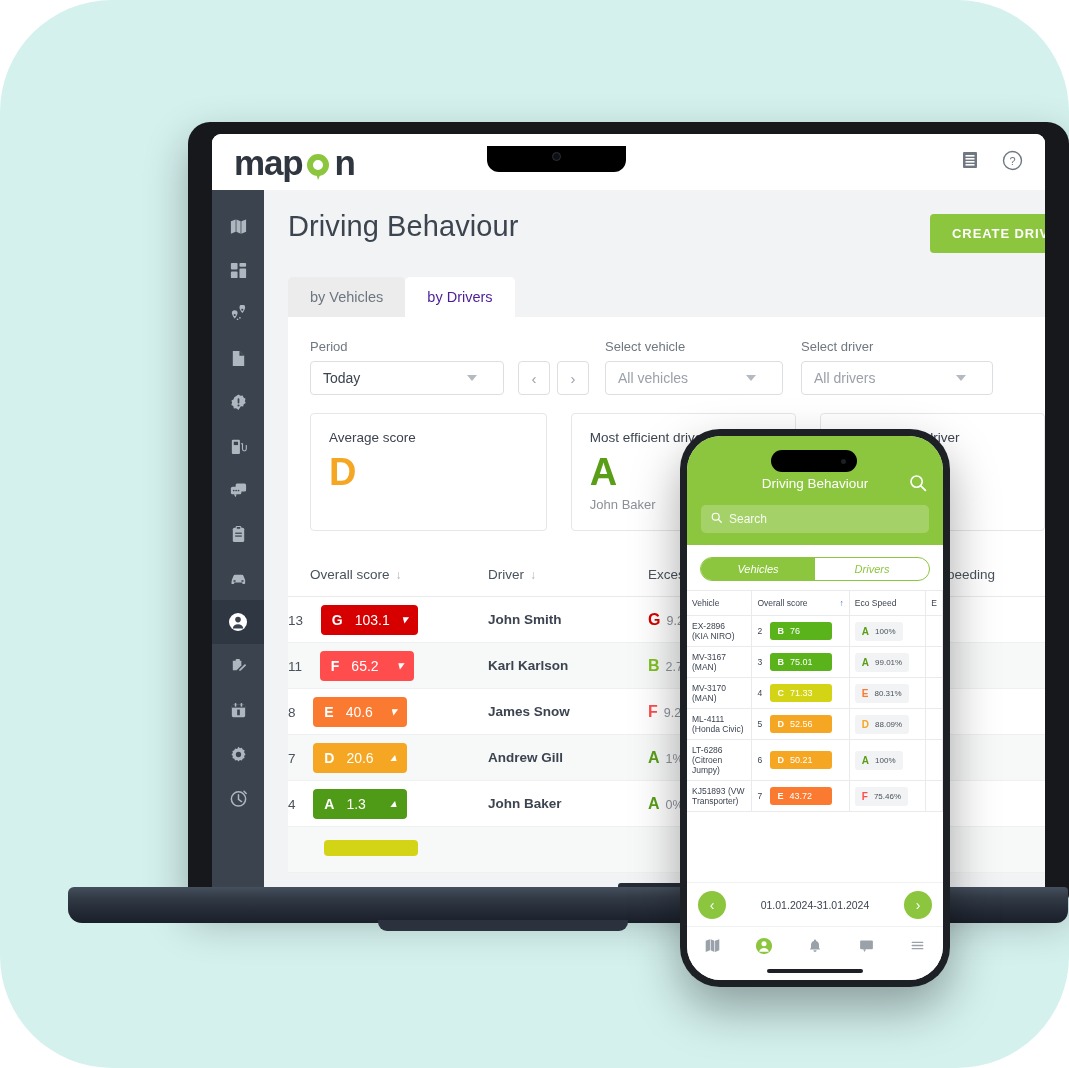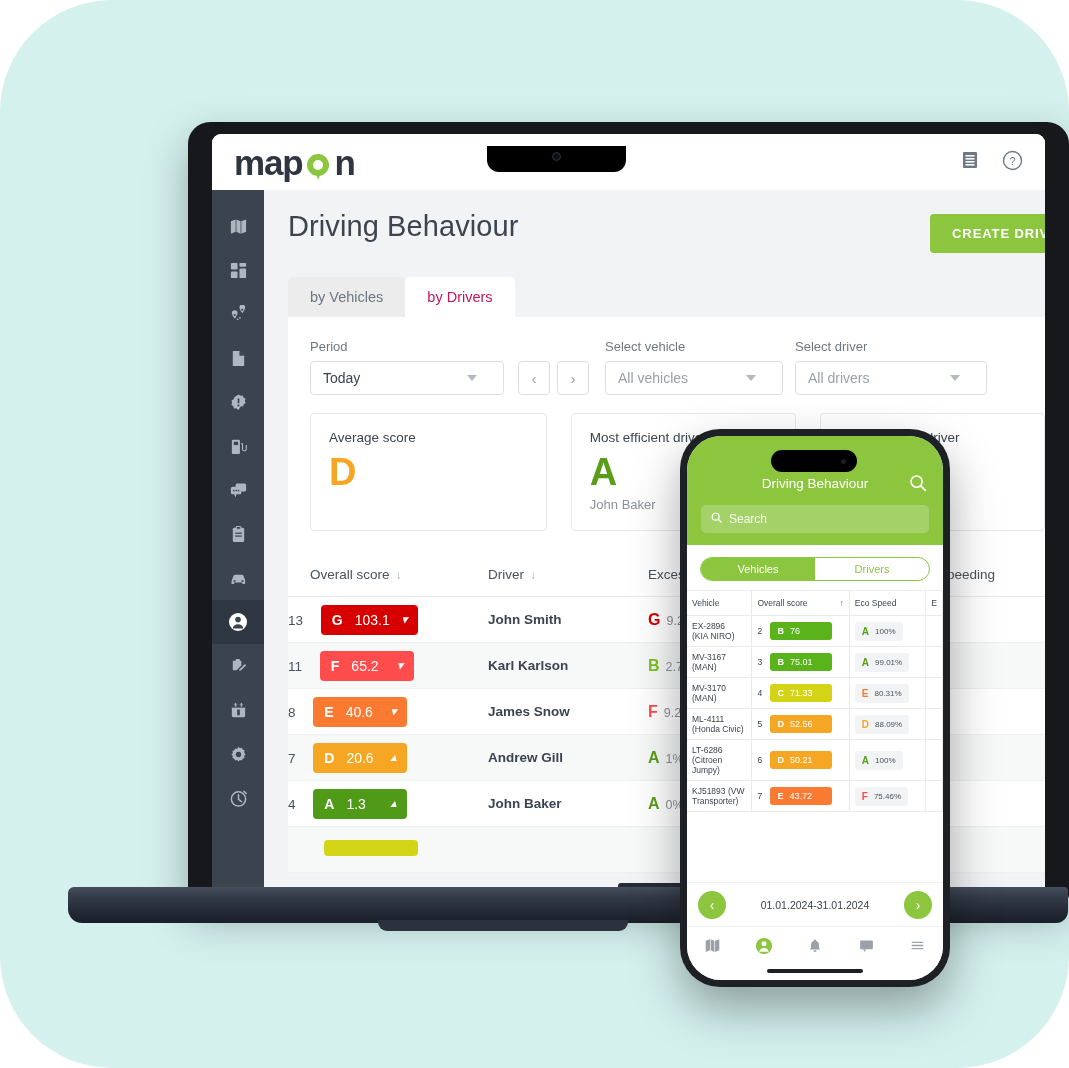--- a/index.html
+++ b/index.html
@@ -71,21 +71,21 @@
   .page-title { font-size: 29px; color: #3c4450; font-weight: 400; letter-spacing: .1px; }
   .btn-primary {
     background: #8cc63e; color: #fff; font-size: 13px; font-weight: 700; letter-spacing: .9px;
     padding: 12px 22px; border: none; border-radius: 4px; white-space: nowrap;
     margin-right: -46px; margin-top: 4px;
   }
 
   .tabs { display: flex; margin: 24px 0 0 24px; align-items: flex-end; }
   .tab { padding: 12px 22px; font-size: 14.5px; color: #6d7680; background: #ececec;
          border-radius: 5px 5px 0 0; }
-  .tab.active { background: #fff; color: #be185d; }
+  .tab.active { background: #fff; color: #4c1d95; }
 
   .panel { background: #fff; margin-left: 24px; min-height: 520px; padding: 22px 0 0 0; }
 
   .filters { display: flex; gap: 0; padding: 0 0 18px 22px; align-items: flex-end; }
   .field-label { font-size: 13px; color: #70787f; margin-bottom: 7px; display: block; }
   .select {
     height: 34px; border: 1px solid #dcdfe2; border-radius: 4px; background: #fff;
     display: flex; align-items: center; justify-content: space-between;
     padding: 0 26px 0 12px; font-size: 14px; color: #3c4450;
   }
@@ -142,21 +142,21 @@
   .ph-search {
     margin-top: 11px; background: rgba(255,255,255,.22); border-radius: 5px; height: 28px;
     display: flex; align-items: center; gap: 7px; padding: 0 10px;
   }
   .ph-search span { color: rgba(255,255,255,.92); font-size: 12px; }
   .ph-seg {
     margin: 12px 13px 9px; height: 24px; border: 1.5px solid #8cc63e; border-radius: 13px;
     display: flex; overflow: hidden;
   }
   .ph-seg div { flex: 1; display: flex; align-items: center; justify-content: center;
-                font-size: 11px; color: #8cc63e; }
+                font-size: 11px; color: #8cc63e; font-style: italic; }
   .ph-seg div.on { background: #8cc63e; color: #fff; }
   table.pt { width: 100%; border-collapse: collapse; }
   table.pt th { font-size: 8.5px; color: #3c4450; font-weight: 400; text-align: left;
                 padding: 7px 5px; border: 1px solid #e8eaec; border-left: none; white-space: nowrap; }
   table.pt td { font-size: 8.5px; color: #3c4450; padding: 5px 5px; border: 1px solid #e8eaec;
                 border-left: none; vertical-align: middle; }
   .pt-pill { display: inline-flex; align-items: center; gap: 6px; color: #fff; border-radius: 3px;
              padding: 4px 8px; font-size: 9px; min-width: 62px; }
   .pt-pill b { font-weight: 700; }
   .pt-eco { display: inline-flex; align-items: center; gap: 6px; background: #f2f3f4;
@@ -358,21 +358,21 @@
                   <div class="navbtn">‹</div>
                   <div class="navbtn">›</div>
                 </div>
                 <div style="margin-left:16px">
                   <span class="field-label">Select vehicle</span>
                   <div class="select placeholder" style="width:178px">
                     <span>All vehicles</span>
                     <i class="caret"></i>
                   </div>
                 </div>
-                <div style="margin-left:12px">
+                <div style="margin-left:18px">
                   <span class="field-label">Select driver</span>
                   <div class="select placeholder" style="width:192px">
                     <span>All drivers</span>
                     <i class="caret"></i>
                   </div>
                 </div>
               </div>
 
               <div class="cards">
                 <div class="card" style="width:308px">

